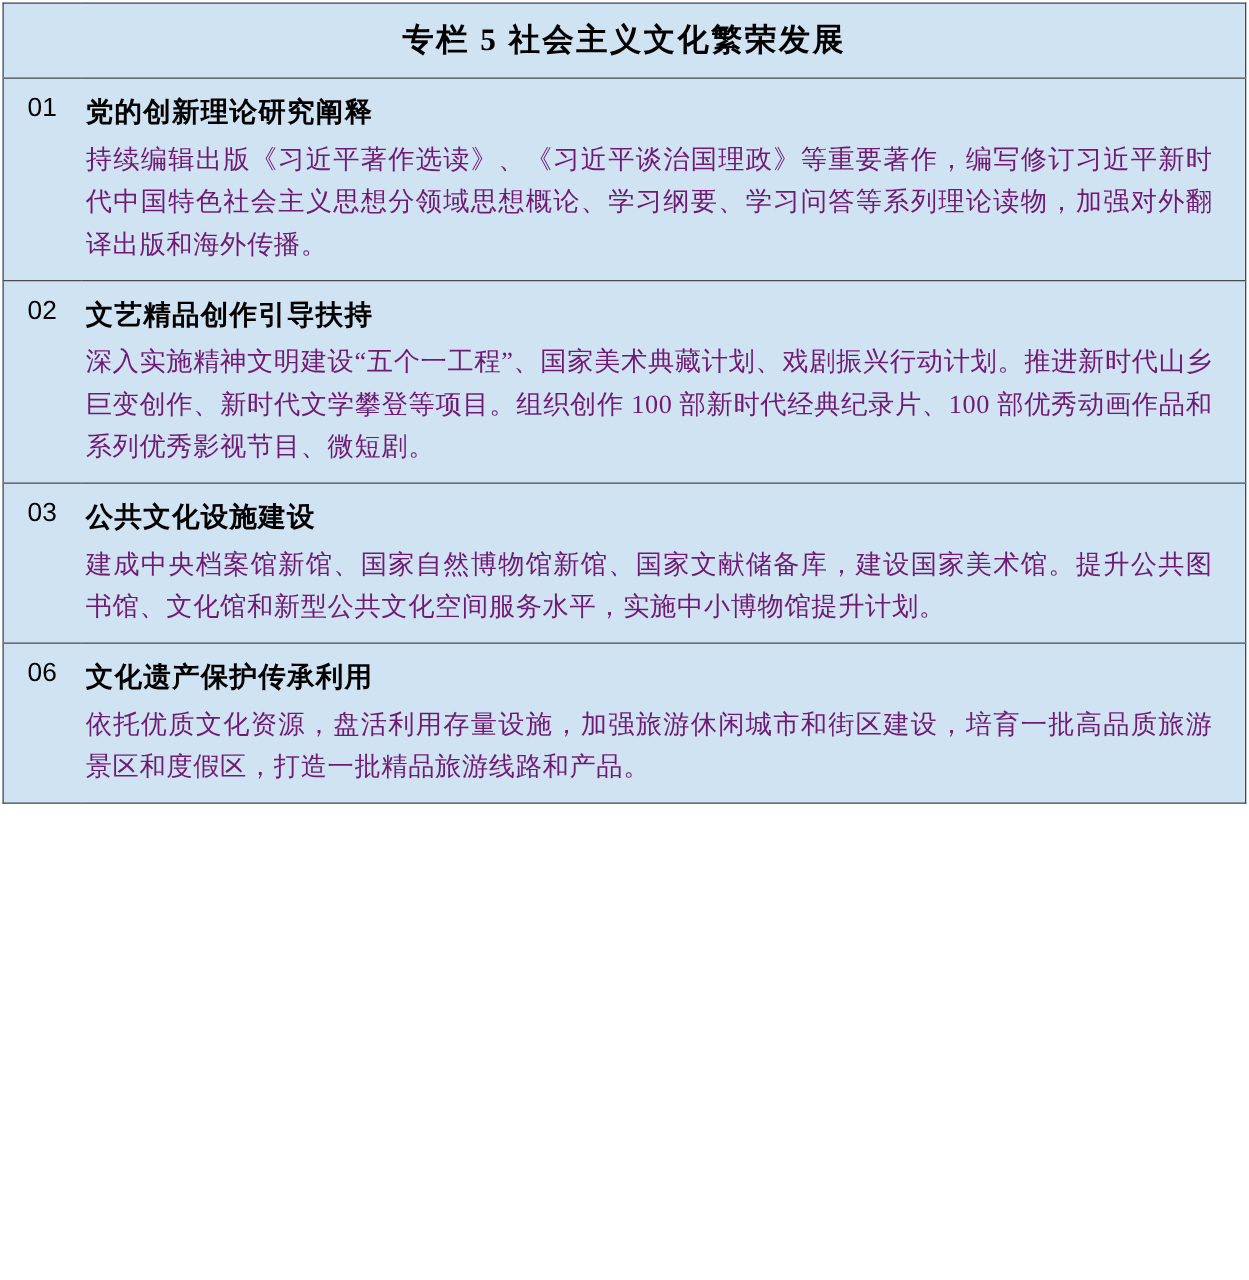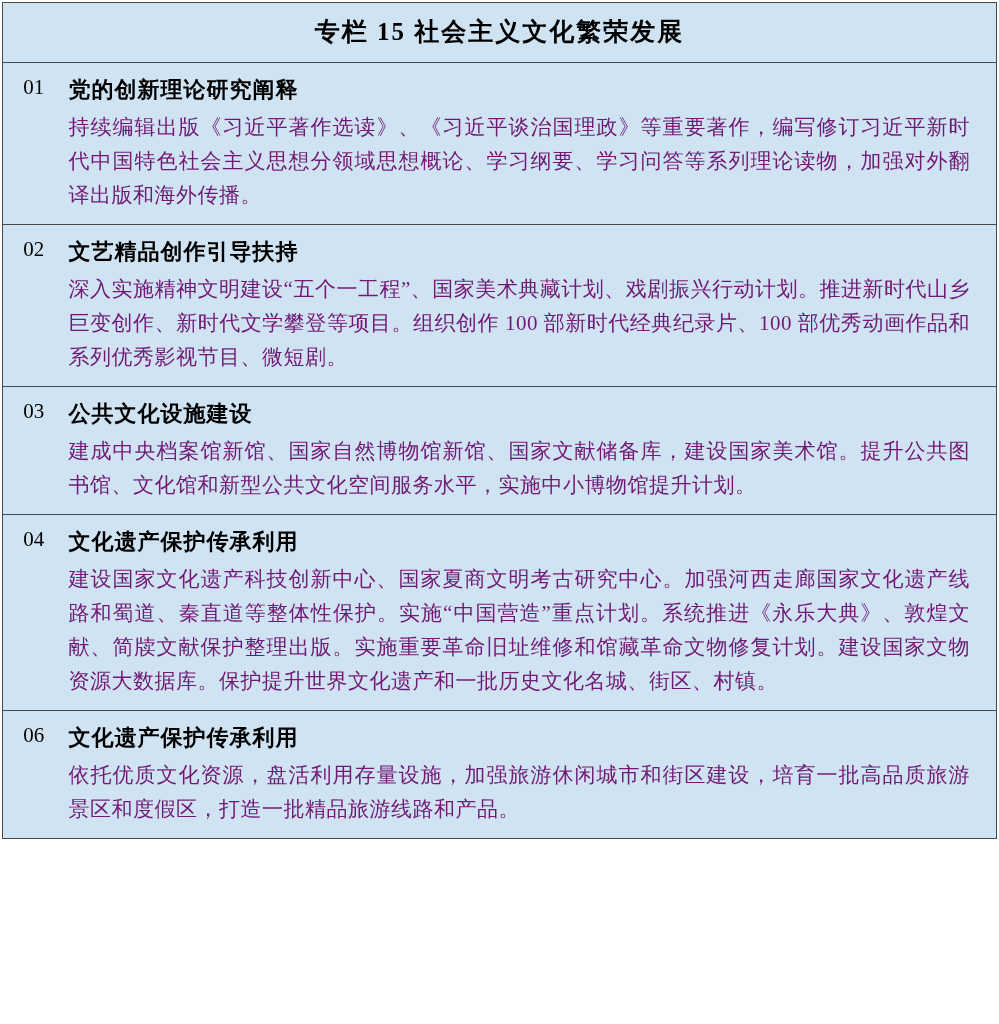--- a/index.html
+++ b/index.html
@@ -46,21 +46,21 @@
   }
   .item-row:last-child td {
     border-bottom: none;
   }
   .num-cell {
     width: 62px;
     text-align: center;
     padding-top: 12px;
     font-size: 21px;
     color: #000000;
-    font-family: Liberation Serif, serif;
+    font-family: Liberation Sans, sans-serif;
   }
   .body-cell {
     padding: 10px 26px 12px 4px;
   }
   .item-heading {
     font-size: 22px;
     font-weight: bold;
     color: #000000;
     letter-spacing: 1px;
     margin: 0 0 4px 0;
@@ -81,21 +81,21 @@
 
 <div class="page">
   <table class="box-table">
     <colgroup>
       <col style="width:62px">
       <col>
     </colgroup>
     <tbody>
       <tr class="box-title-row">
         <td colspan="2">
-          <span class="box-title">专栏 15  社会主义文化繁荣发展</span>
+          <span class="box-title">专栏 5  社会主义文化繁荣发展</span>
         </td>
       </tr>
 
       <tr class="item-row">
         <td class="num-cell">01</td>
         <td class="body-cell">
           <div class="item-heading">党的创新理论研究阐释</div>
           <div class="item-text">持续编辑出版《习近平著作选读》、《习近平谈治国理政》等重要著作，编写修订习近平新时代中国特色社会主义思想分领域思想概论、学习纲要、学习问答等系列理论读物，加强对外翻译出版和海外传播。</div>
         </td>
       </tr>
@@ -109,27 +109,20 @@
       </tr>
 
       <tr class="item-row">
         <td class="num-cell">03</td>
         <td class="body-cell">
           <div class="item-heading">公共文化设施建设</div>
           <div class="item-text">建成中央档案馆新馆、国家自然博物馆新馆、国家文献储备库，建设国家美术馆。提升公共图书馆、文化馆和新型公共文化空间服务水平，实施中小博物馆提升计划。</div>
         </td>
       </tr>
 
-      <tr class="item-row">
-        <td class="num-cell">04</td>
-        <td class="body-cell">
-          <div class="item-heading">文化遗产保护传承利用</div>
-          <div class="item-text">建设国家文化遗产科技创新中心、国家夏商文明考古研究中心。加强河西走廊国家文化遗产线路和蜀道、秦直道等整体性保护。实施“中国营造”重点计划。系统推进《永乐大典》、敦煌文献、简牍文献保护整理出版。实施重要革命旧址维修和馆藏革命文物修复计划。建设国家文物资源大数据库。保护提升世界文化遗产和一批历史文化名城、街区、村镇。</div>
-        </td>
-      </tr>
 
       <tr class="item-row">
         <td class="num-cell">06</td>
         <td class="body-cell">
           <div class="item-heading">文化遗产保护传承利用</div>
           <div class="item-text">依托优质文化资源，盘活利用存量设施，加强旅游休闲城市和街区建设，培育一批高品质旅游景区和度假区，打造一批精品旅游线路和产品。</div>
         </td>
       </tr>
     </tbody>
   </table>

